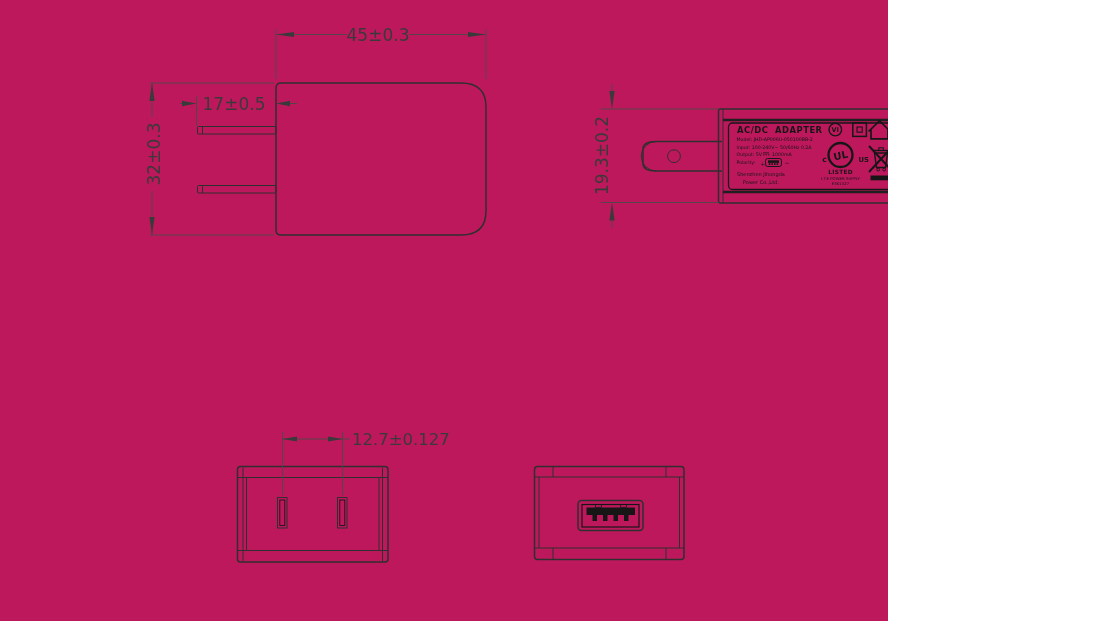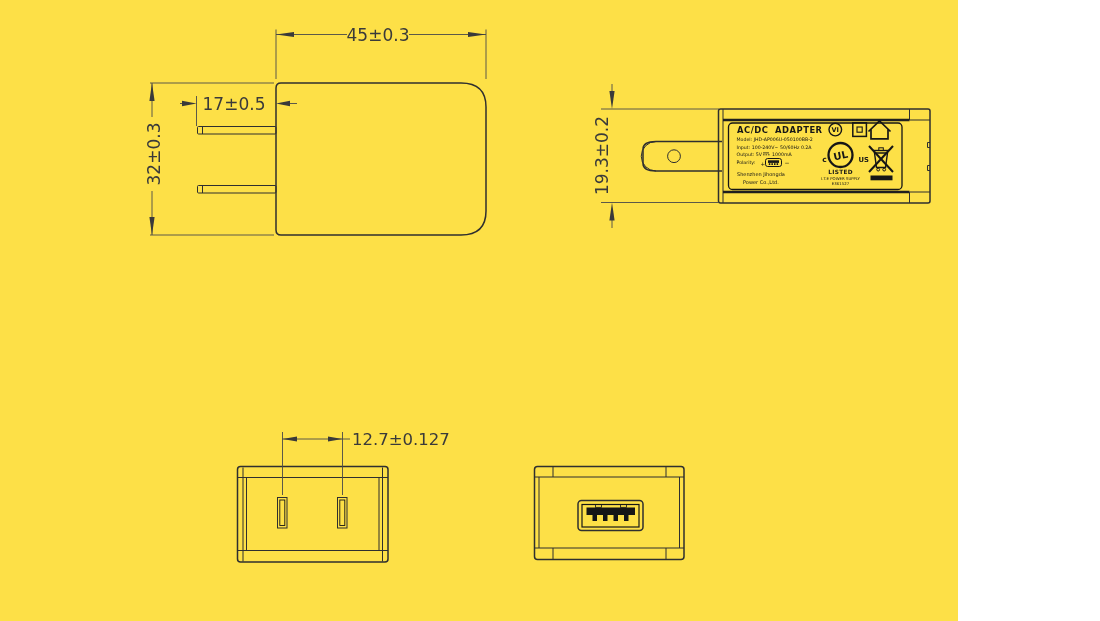--- a/index.html
+++ b/index.html
@@ -1,16 +1,16 @@
 <!DOCTYPE html>
 <html><head>
 <meta charset="utf-8">
 <style>
   html,body{margin:0;padding:0;background:#ffffff;}
-  #canvas{position:relative;width:958px;height:621px;background:#fde047;overflow:hidden;
+  #canvas{position:relative;width:888px;height:621px;background:#be185d;overflow:hidden;
           font-family:"DejaVu Sans","Liberation Sans",sans-serif;}
   svg{display:block}
   svg text{fill:#2b2b2b;}
   .dim-text{font-size:17px;fill:#3a3a3a;}
   .dim-text-sm{font-size:16.5px;fill:#3a3a3a;}
   .outline{fill:none;stroke:#2f2f2f;stroke-width:1.5;}
   .thin{fill:none;stroke:#2f2f2f;stroke-width:1;}
   .dimline{fill:none;stroke:#4a4a4a;stroke-width:0.9;}
   .arrow{fill:#3a3a3a;stroke:none;}
   .thick{fill:none;stroke:#1f1f1f;stroke-width:2.6;}

